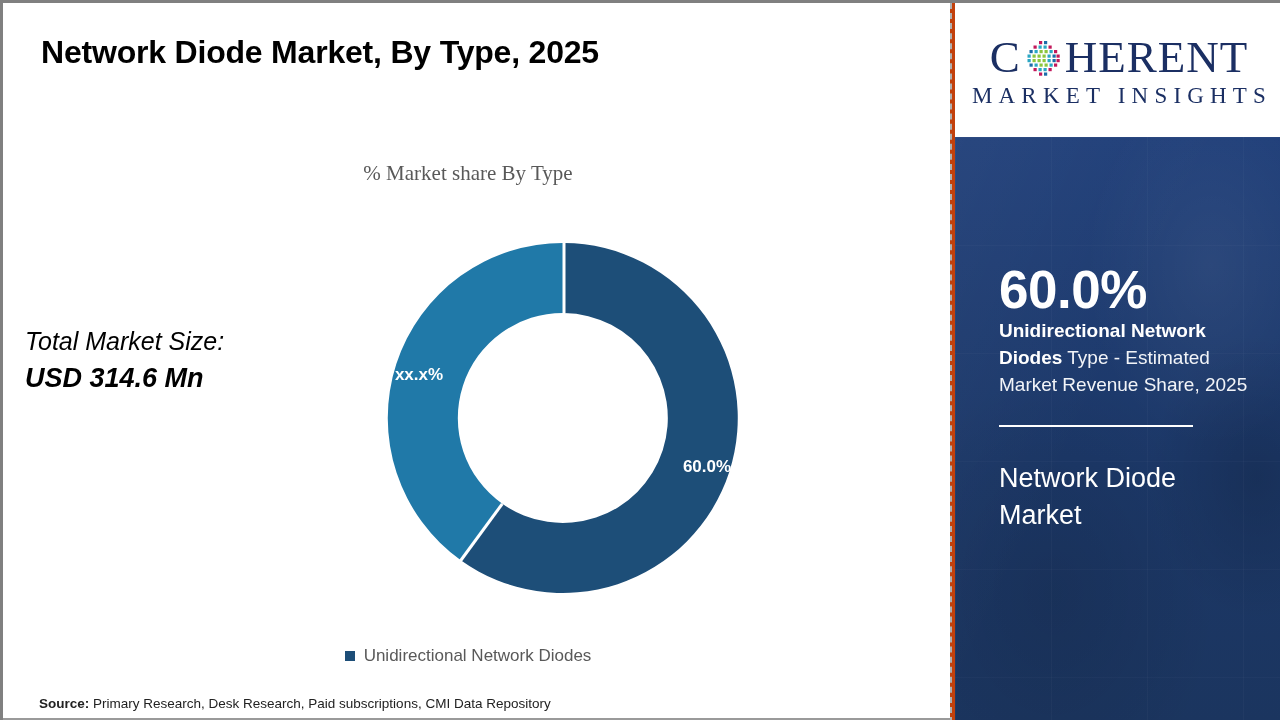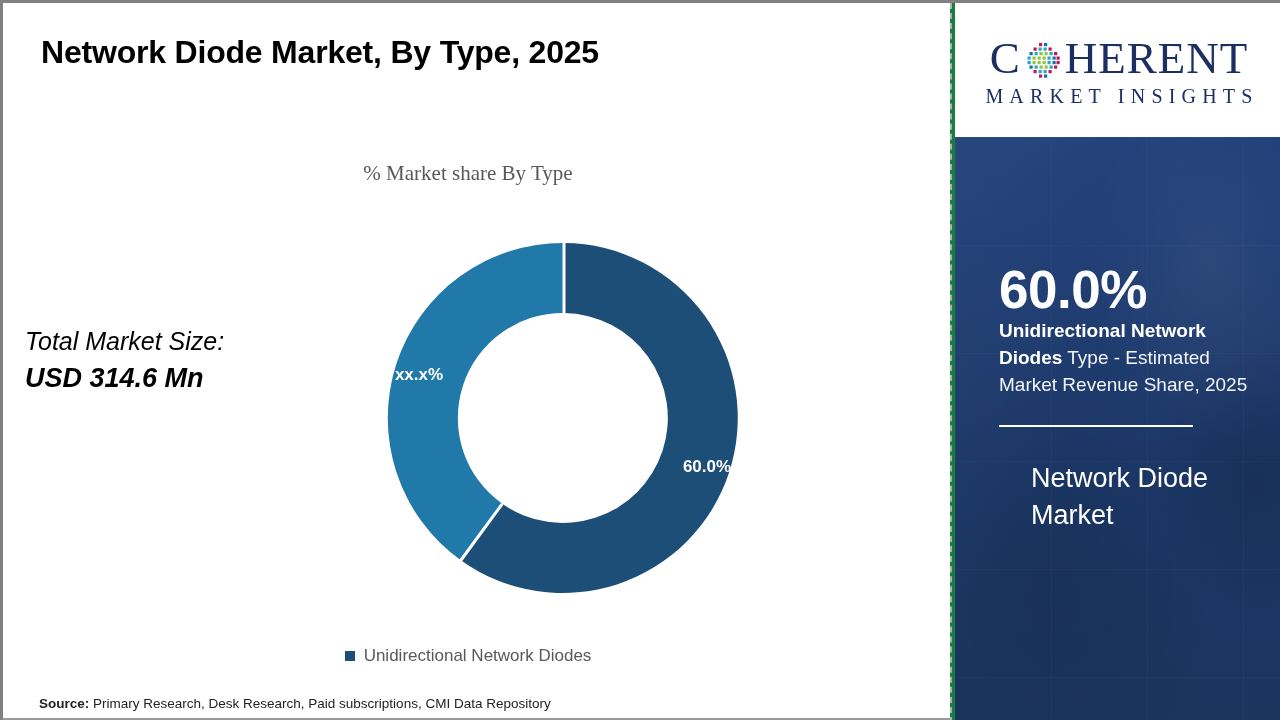--- a/index.html
+++ b/index.html
@@ -9,21 +9,21 @@
     height: 720px;
     overflow: hidden;
     background: #ffffff;
     font-family: "Liberation Sans", sans-serif;
   }
 
   #page {
     position: relative;
     width: 1280px;
     height: 720px;
-    background: #15803d;
+    background: #c2410c;
     border-top: 3px solid #808080;
     border-left: 3px solid #808080;
     border-right: 0;
     border-bottom: 0;
   }
 
   
 
   #main-area {
     position: absolute;
@@ -195,21 +195,21 @@
   #logo-globe {
     display: inline-block;
     width: 42px;
     height: 42px;
     margin: 0 1px 0 1px;
     position: relative;
     top: 2px;
   }
   #logo-sub {
     font-family: "Liberation Serif", serif;
-    font-size: 20px;
+    font-size: 23px;
     color: #1b2f63;
     letter-spacing: 6.2px;
     margin-top: 0;
     padding-left: 6px;
     white-space: nowrap;
   }
 
   #panel-body {
     position: absolute;
     left: 0;
@@ -275,21 +275,20 @@
     background: #ffffff;
   }
 
   #panel-market-name {
     margin-top: 33px;
     font-size: 27px;
     line-height: 1.38;
     color: #ffffff;
     font-weight: normal;
     max-width: 240px;
-    margin-left: 32px;
   }
 </style>
 </head>
 <body>
 
 <div id="page">
 
   <div id="main-area">
 
     <div id="page-title">Network Diode Market, By Type, 2025</div>

